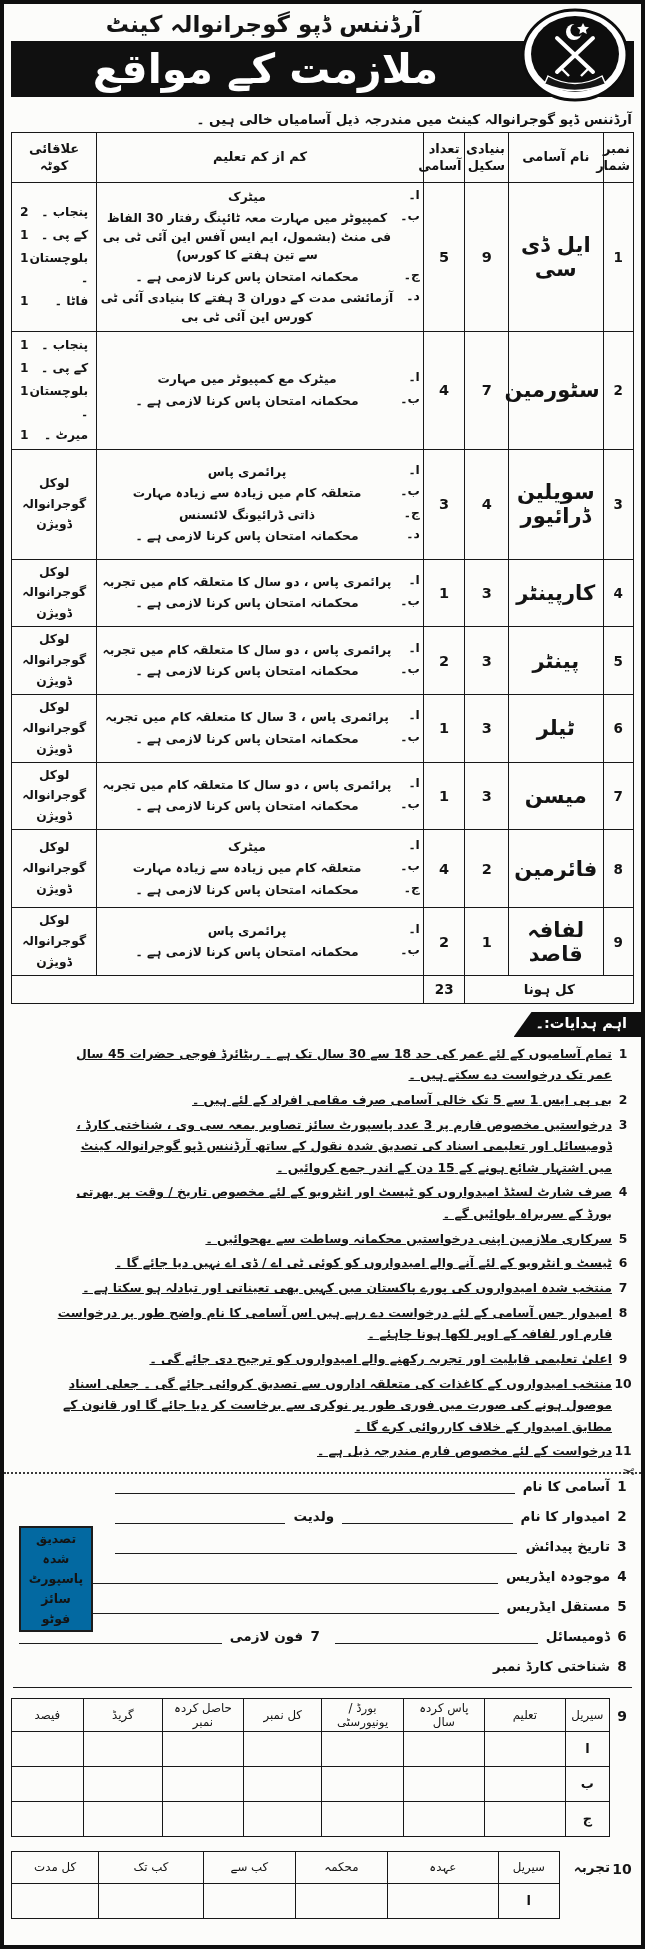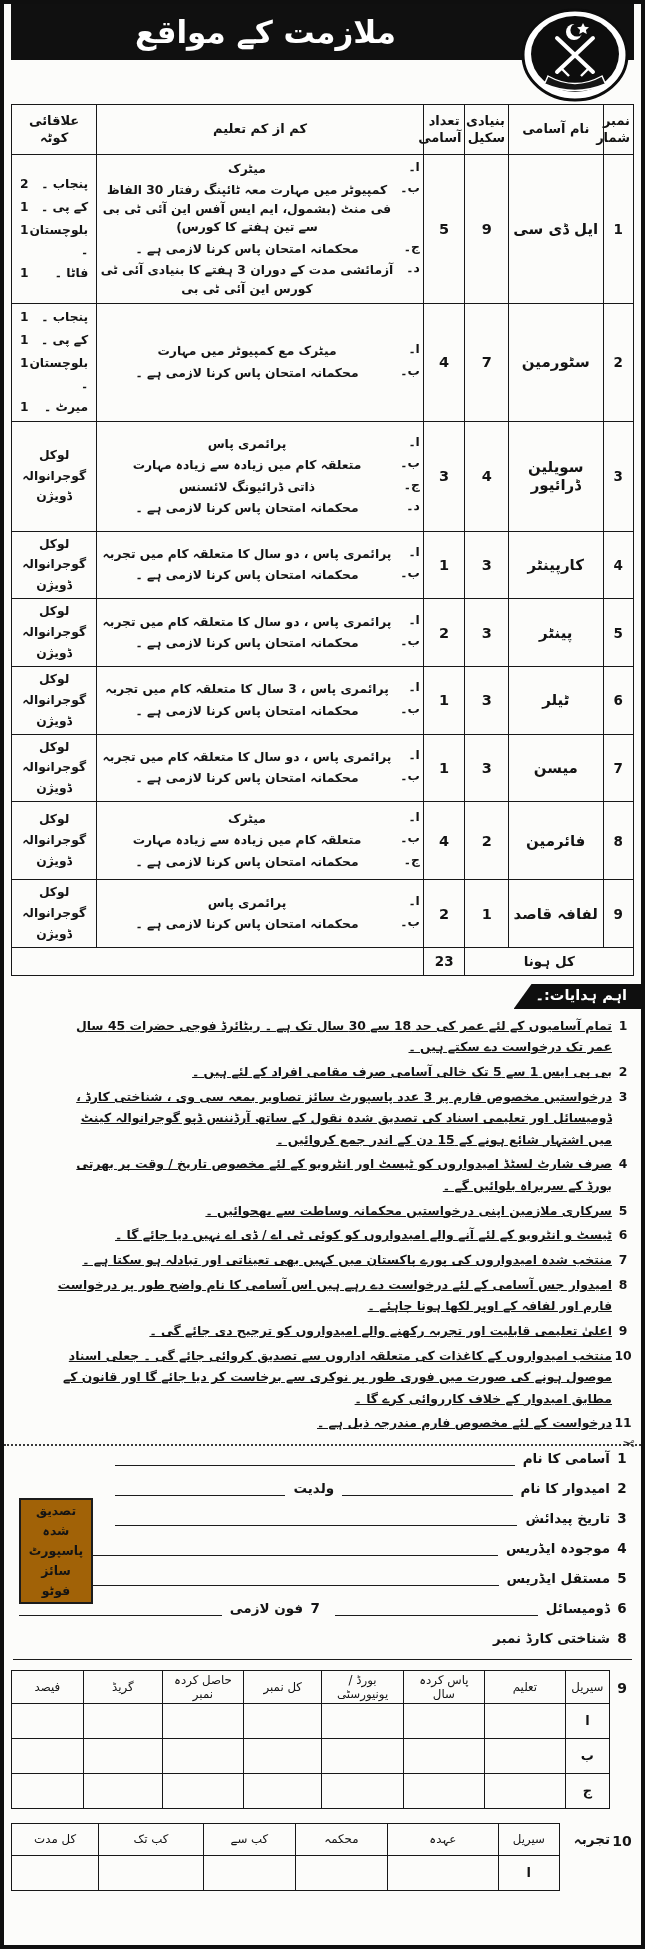--- a/index.html
+++ b/index.html
@@ -8,30 +8,30 @@
     position:relative;width:645px;height:1949px;margin:0 auto;
     background:#fcfcfa;color:#141414;border:4px solid #0f0f0f;
     padding:0 7px;overflow:hidden;direction:rtl;
     font-family:"DejaVu Sans","Liberation Sans",sans-serif;
   }
   
   .hd{position:relative;height:100px;}
   .hd-title{font-size:23px;font-weight:bold;text-align:center;padding:7px 118px 4px 0;white-space:nowrap;}
   .hd-banner{height:56px;background:#101010;color:#fff;display:flex;align-items:center;justify-content:center;
     padding-left:4px;padding-right:118px;}
-  .hd-banner span{font-size:31px;font-weight:bold;letter-spacing:1px;}
+  .hd-banner span{font-size:41px;font-weight:bold;letter-spacing:1px;}
   .hd-logo{position:absolute;top:3px;right:4px;width:110px;height:96px;}
   .intro{margin:7px 2px 5px 0;font-size:13.5px;font-weight:bold;text-align:right;}
   
   table{border-collapse:collapse;}
   .vt{width:100%;table-layout:fixed;}
   .vt th,.vt td{border:1.8px solid #181818;padding:2px 3px;vertical-align:middle;}
   .vt th{font-size:13px;font-weight:bold;line-height:1.3;height:50px;}
   .c-serial{font-size:13.5px;font-weight:bold;text-align:center;}
-  .c-post{font-size:15px;font-weight:bold;text-align:center;}
+  .c-post{font-size:21px;font-weight:bold;text-align:center;}
   .c-num{font-size:14.5px;font-weight:bold;text-align:center;}
   .c-edu{padding:4px 6px;}
   .edu-line{display:flex;align-items:flex-start;margin:3px 0;font-size:12.3px;font-weight:bold;}
   .edu-letter{flex-shrink:0;width:26px;}
   .edu-text{flex:1;text-align:center;line-height:1.5;}
   .c-quota{font-size:12.3px;font-weight:bold;}
   .quota-line{display:flex;justify-content:space-between;padding:1px 5px;line-height:1.7;}
   .quota-single{text-align:center;line-height:1.7;padding:0 5px;}
   .r1 td{height:130px;} .r2 td{height:106px;} .r3 td{height:110px;} .r4 td{height:55px;}
   .r5 td{height:58px;} .r6 td{height:53px;} .r7 td{height:58px;} .r8 td{height:78px;} .r9 td{height:55px;}
@@ -45,41 +45,42 @@
   .inst-item .no{flex-shrink:0;width:22px;text-align:center;}
   .inst-item .txt{flex:1;padding-left:6px;text-align:right;text-decoration:underline;}
   
   .cutline{position:relative;border-top:2.6px dotted #3a3a3a;margin:10px -7px 4px;}
   .scissors{position:absolute;right:6px;top:-11px;font-size:15px;transform:scaleX(-1);color:#222;}
   
   .form{position:relative;}
   .form-title{text-align:center;font-size:27px;font-weight:bold;margin:2px 0 14px;}
   .photo-box{position:absolute;left:8px;top:48px;width:74px;height:106px;border:2px solid #1c1c1c;
     display:flex;align-items:center;justify-content:center;text-align:center;
-    font-size:12.5px;font-weight:bold;line-height:1.6;padding:4px;background:#a16207;}
+    font-size:12.5px;font-weight:bold;line-height:1.6;padding:4px;background:#0369a1;}
   .f-row{display:flex;align-items:flex-end;margin-bottom:14px;font-size:13.5px;font-weight:bold;}
   .f-row .no{flex-shrink:0;width:24px;text-align:center;}
   .f-label{white-space:nowrap;}
   .f-line{flex:1;border-bottom:1.4px solid #1c1c1c;height:15px;margin:0 8px;}
   .pad-photo{padding-left:96px;}
   .full-line{border-bottom:1.4px solid #1c1c1c;height:10px;margin:0 2px 10px 2px;}
   .numbered-table{display:flex;align-items:stretch;margin-top:4px;}
   .item-no{flex-shrink:0;width:24px;text-align:center;font-size:14px;font-weight:bold;padding-top:10px;}
   .exp-label{flex-shrink:0;width:50px;font-size:13.5px;font-weight:bold;padding-top:8px;}
   .ft-table{flex:1;table-layout:fixed;}
   .ft-table th,.ft-table td{border:1.7px solid #181818;padding:2px 3px;}
   .ft-table th{font-size:11.8px;font-weight:normal;height:32px;}
   .ft-table td{height:35px;font-size:13px;font-weight:bold;text-align:center;}
 </style>
 </head>
 <body>
 
 <div class="ad">
 
   <header class="hd">
+    <div class="hd-title">آرڈننس ڈپو گوجرانوالہ کینٹ</div>
     <div class="hd-banner">
       <span>ملازمت کے مواقع</span>
     </div>
     <div class="hd-logo">
       <svg viewBox="0 0 110 96" width="110" height="96" aria-hidden="true">
         <ellipse cx="55" cy="48" rx="52" ry="45" fill="#ffffff" stroke="#0d0d0d" stroke-width="3"></ellipse>
         <ellipse cx="55" cy="47" rx="44" ry="38" fill="#0d0d0d"></ellipse>
         <circle cx="54" cy="25" r="8" fill="#ffffff"></circle>
         <circle cx="57" cy="23" r="6.6" fill="#0d0d0d"></circle>
         <path d="M63 16 l1.9 3.8 4.1 .4 -3.1 2.8 .9 4 -3.8 -2.1 -3.7 2.1 .8 -4 -3 -2.8 4.1 -.4 z" fill="#ffffff"></path>
@@ -89,20 +90,21 @@
         </g>
         <g stroke="#ffffff" stroke-width="2.4">
           <line x1="40" y1="60" x2="49" y2="69"></line>
           <line x1="70" y1="60" x2="61" y2="69"></line>
         </g>
         <path d="M28 69 q27 15 54 0 l3.5 8 q-31 13 -61 0 z" fill="#161616" stroke="#ffffff" stroke-width="1.4"></path>
       </svg>
     </div>
   </header>
 
+  <p class="intro">آرڈننس ڈپو گوجرانوالہ کینٹ میں مندرجہ ذیل آسامیاں خالی ہیں ۔</p>
 
   <table class="vt">
     <colgroup>
       <col style="width:4.9%">
         <col style="width:15.2%">
         <col style="width:7%">
       <col style="width:6.7%">
         <col style="width:52.5%">
         <col style="width:13.7%">
     </colgroup>

